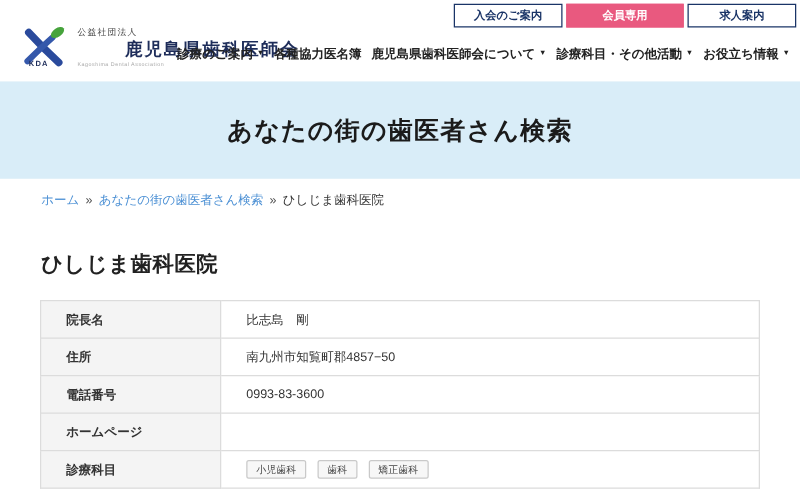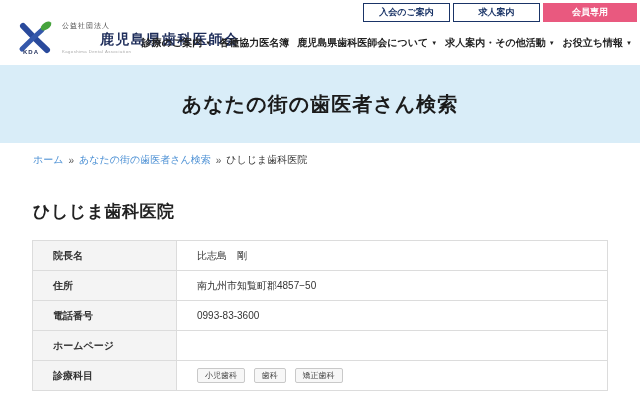--- a/index.html
+++ b/index.html
@@ -58,38 +58,38 @@
     </div>
     <div class="logo-text">
       <div class="org-type">公益社団法人</div>
       <div class="org-name">鹿児島県歯科医師会</div>
       <div class="org-en">Kagoshima Dental Association</div>
     </div>
   </div>
 
   <div class="top-buttons">
     <div class="top-btn outline">入会のご案内</div>
+    <div class="top-btn pink">会員専用</div>
     <div class="top-btn outline">求人案内</div>
-    <div class="top-btn pink">会員専用</div>
   </div>
 
   <nav class="main-nav">
     <div class="nav-item">
       <span>診療のご案内</span>
       <span class="caret">▼</span>
     </div>
     <div class="nav-item">
       <span>各種協力医名簿</span>
     </div>
     <div class="nav-item">
       <span>鹿児島県歯科医師会について</span>
       <span class="caret">▼</span>
     </div>
     <div class="nav-item">
-      <span>求人案内・その他活動</span>
+      <span>診療科目・その他活動</span>
       <span class="caret">▼</span>
     </div>
     <div class="nav-item">
       <span>お役立ち情報</span>
       <span class="caret">▼</span>
     </div>
   </nav>
 </div>
 
 <div class="banner">

